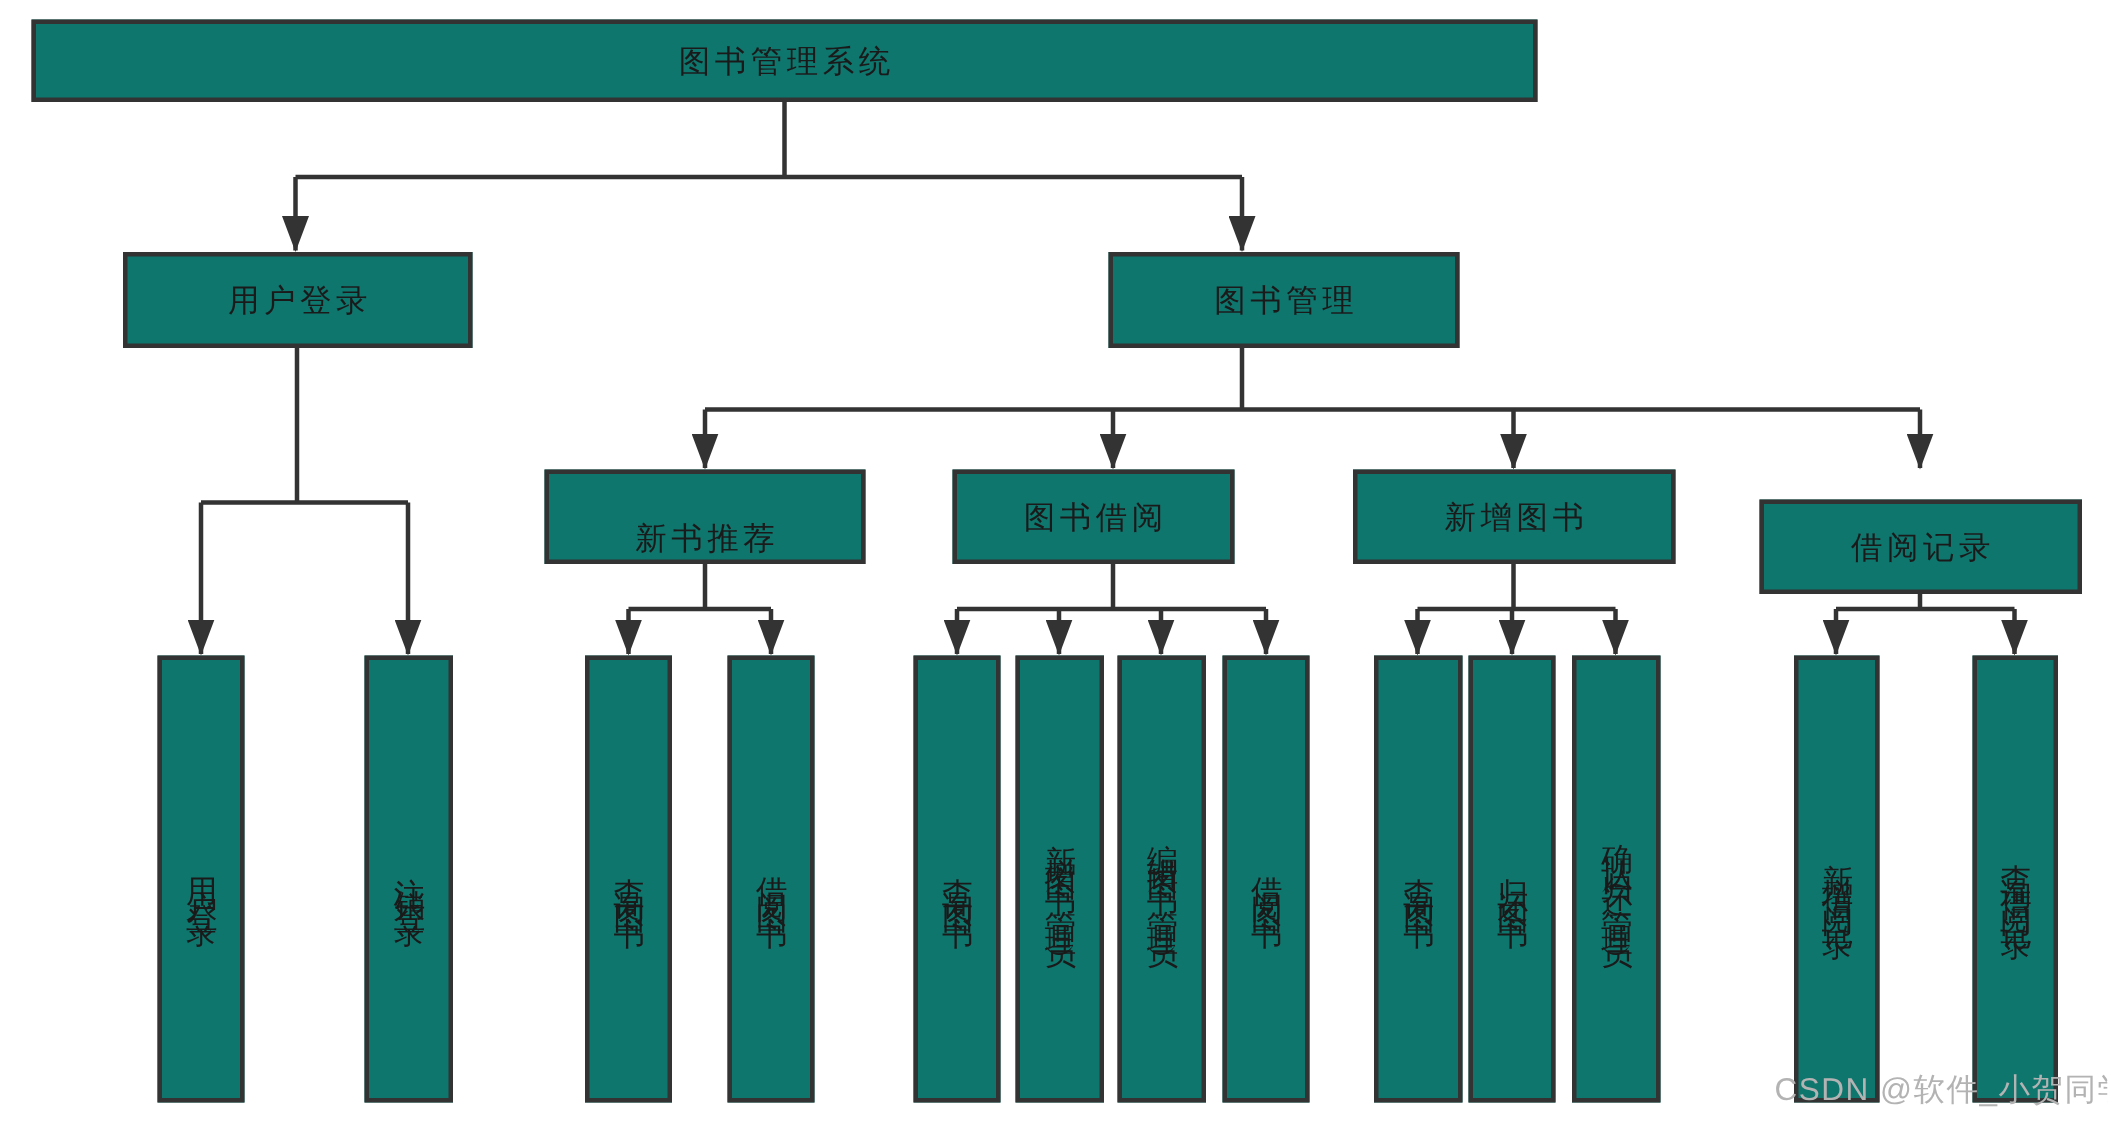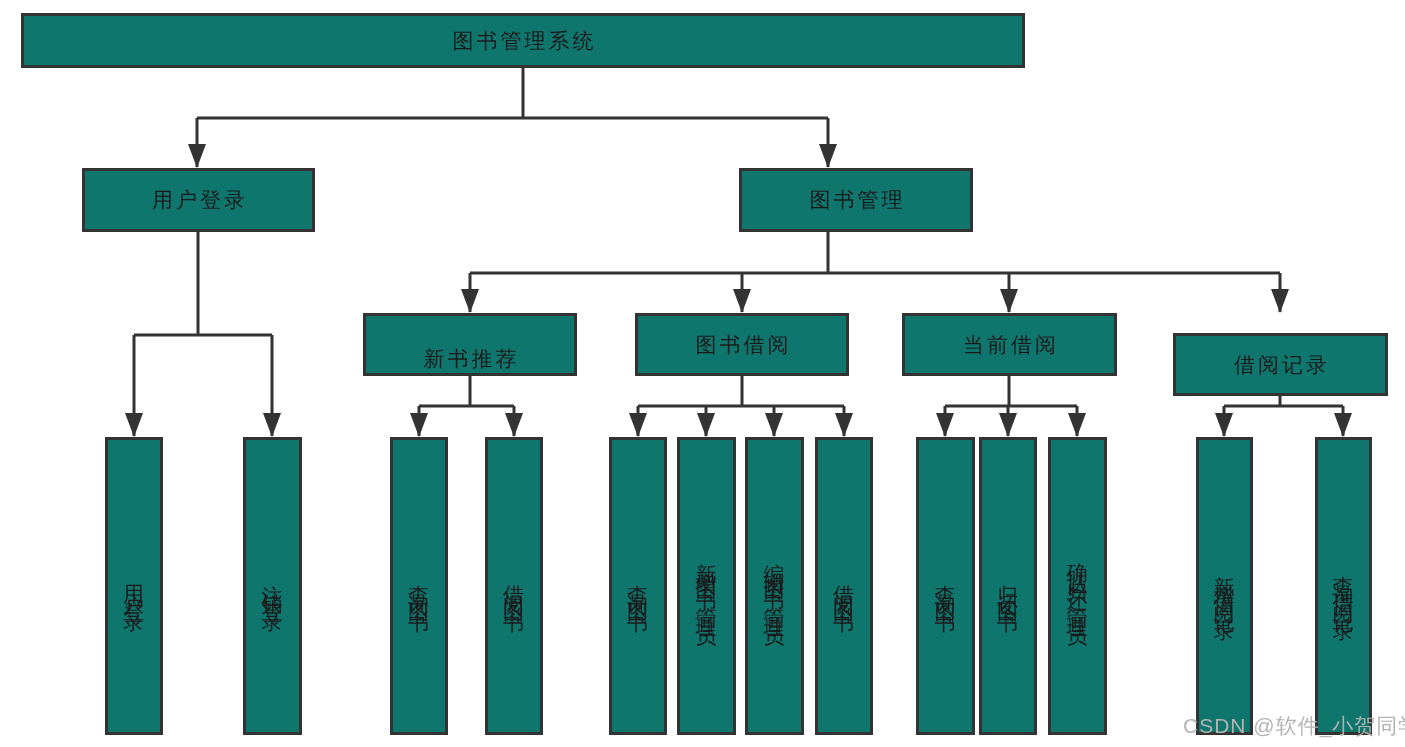--- a/index.html
+++ b/index.html
@@ -109,25 +109,25 @@
   <div class="node" style="left:82px; top:168px; width:233px; height:64px;">
     <span class="h-label">用户登录</span>
   </div>
   <div class="node" style="left:711px; top:168px; width:234px; height:64px;margin-left:28px;">
     <span class="h-label">图书管理</span>
   </div>
 
   <div class="node" style="left:363px; top:313px; width:214px; height:63px;align-items:flex-end;">
     <span class="h-label">新书推荐</span>
   </div>
-  <div class="node" style="left:635px; top:313px; width:214px; height:63px;">
+  <div class="node" style="left:635px; top:313px; width:188px; height:63px;">
     <span class="h-label">图书借阅</span>
   </div>
   <div class="node" style="left:902px; top:313px; width:215px; height:63px;">
-    <span class="h-label">当前借阅</span>
+    <span class="h-label">新增图书</span>
   </div>
   <div class="node" style="left:1173px; top:313px; width:215px; height:63px;margin-top:20px;">
     <span class="h-label">借阅记录</span>
   </div>
 
   <div class="node" style="left:105px; top:437px; width:58px; height:298px;">
     <span class="v-label">用户登录</span>
   </div>
   <div class="node" style="left:243px; top:437px; width:59px; height:298px;">
     <span class="v-label">注销登录</span>

